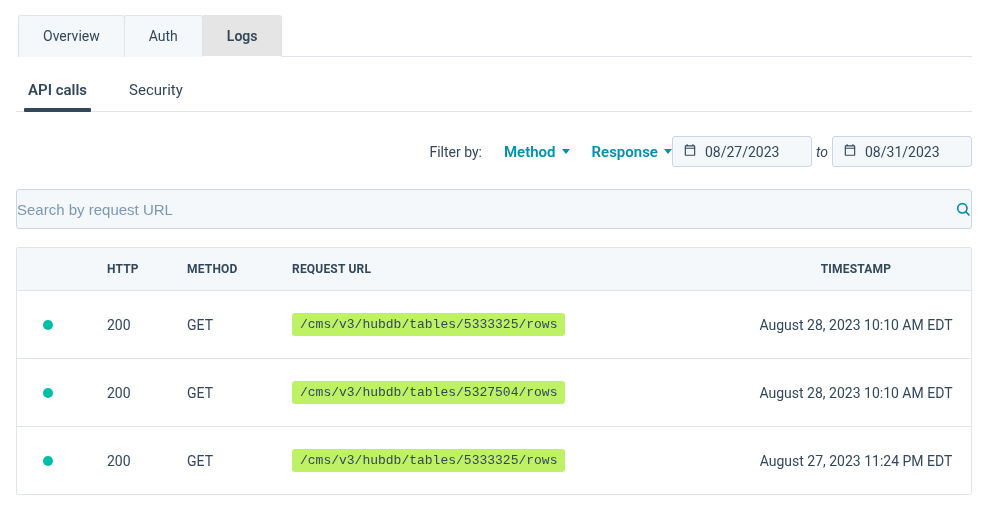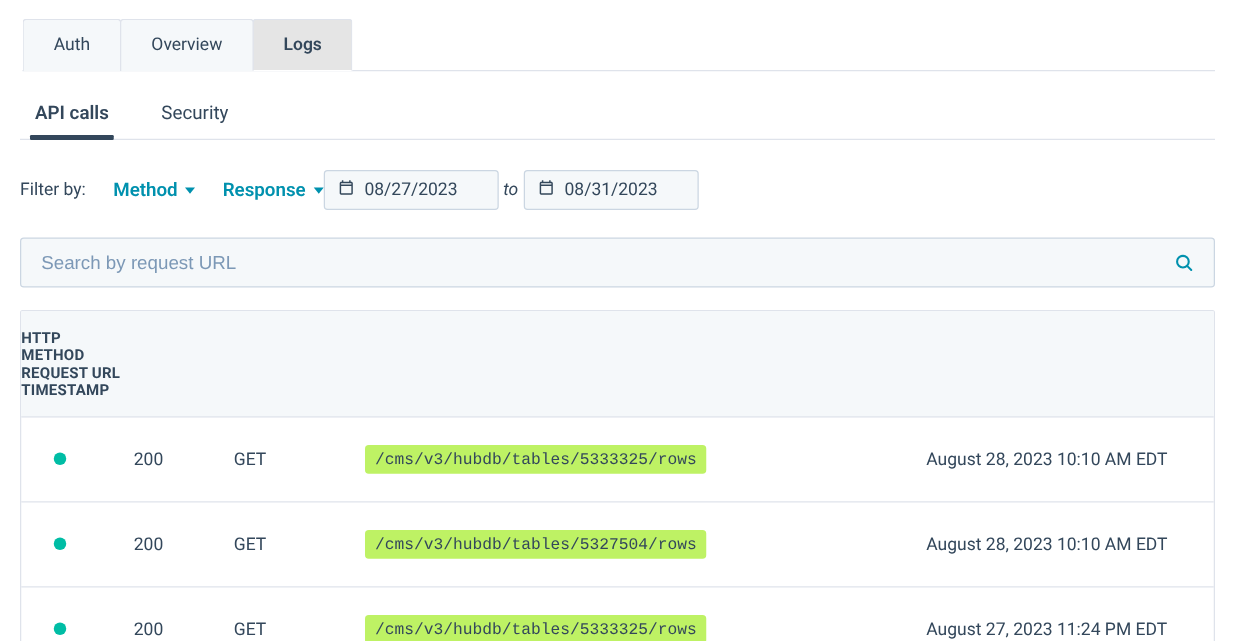--- a/index.html
+++ b/index.html
@@ -57,21 +57,21 @@
       left: -4px;
       right: -4px;
       bottom: -1px;
       height: 4px;
       background: #33475b;
       border-radius: 1px;
     }
     .filter-row {
       display: flex;
       align-items: center;
-      justify-content: flex-start;
+      justify-content: flex-end;
       margin-top: 24px;
     }
     .filter-left {
       display: flex;
       align-items: center;
       gap: 22px;
     }
     .filter-label { color: #33475b; font-size: 14px; }
     .link-dropdown {
       color: #0091ae;
@@ -112,21 +112,21 @@
       margin-top: 22px;
       gap: 14px;
     }
     .search-box {
       flex: 1;
       display: flex;
       align-items: center;
       border: 1px solid #cbd6e2;
       border-radius: 3px;
       background: #f5f8fa;
-      padding: 0 16px;
+      padding: 0 0;
       height: 40px;
     }
     .search-box input {
       flex: 1;
       border: none;
       background: transparent;
       font-size: 15px;
       color: #33475b;
       outline: none;
     }
@@ -148,27 +148,26 @@
     }
     .thead {
       display: flex;
       background: #f5f8fa;
       border-bottom: 1px solid #dfe3eb;
       padding: 14px 0;
       font-size: 12px;
       font-weight: 700;
       letter-spacing: 0.2px;
       color: #33475b;
-      flex-direction: column;
     }
     .col-status { width: 90px; padding-left: 26px; }
     .col-http { width: 80px; }
     .col-method { width: 105px; }
     .col-url { flex: 1; padding-right: 20px; }
-    .col-ts { width: 230px; }
+    .col-ts { width: 230px; text-align: center; }
     .trow {
       display: flex;
       align-items: center;
       border-bottom: 1px solid #dfe3eb;
       padding: 22px 0;
       font-size: 14px;
     }
     .trow:last-child { border-bottom: none; }
     .dot {
       width: 10px; height: 10px; border-radius: 50%;
@@ -182,22 +181,22 @@
       padding: 4px 8px;
       font-family: "SFMono-Regular", Consolas, "Liberation Mono", Menlo, monospace;
       font-size: 13px;
       color: #33475b;
     }
   </style>
 </head>
 <body>
 
 <div class="tabs-top">
+  <div class="tab-top">Overview</div>
   <div class="tab-top">Auth</div>
-  <div class="tab-top">Overview</div>
   <div class="tab-top active">Logs</div>
 </div>
 
 <div class="tabs-sub">
   <div class="tab-sub active">API calls</div>
   <div class="tab-sub">Security</div>
 </div>
 
 <div class="filter-row">
   <div class="filter-left">

